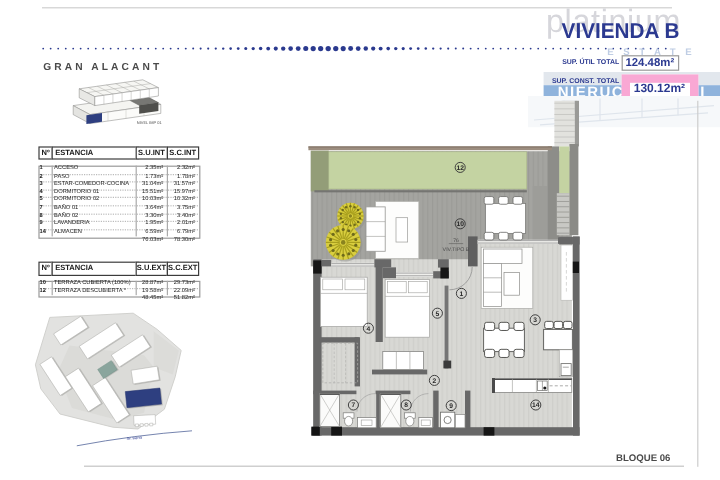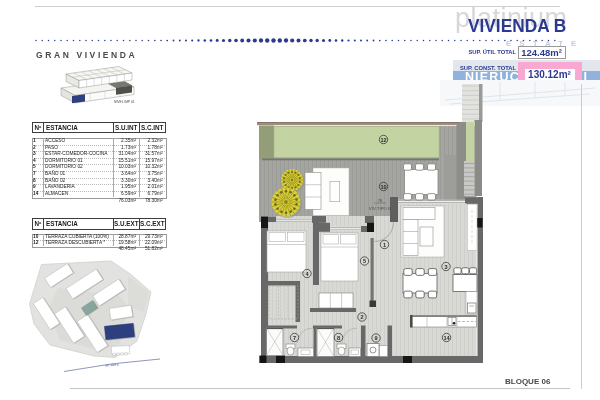--- a/index.html
+++ b/index.html
@@ -128,21 +128,21 @@
         <line x1="60" y1="2" x2="60" y2="20"></line>
         <line x1="95" y1="2" x2="95" y2="18"></line>
         <line x1="125" y1="2" x2="125" y2="16"></line>
       </g>
     </svg></div>
 
 <div class="abs" style="left:468px;top:83.5px;width:13px;height:9px;background:#aab2bc;opacity:0.55;"></div>
 
 <div class="abs" style="left:581px;top:84px;width:1px;height:305px;background:#cccccc;"></div>
 
-<div class="abs" style="left:36px;top:50px;color:#4a4a4a;font-size:8.5px;font-weight:bold;letter-spacing:2.6px;">GRAN VIVIENDA</div>
+<div class="abs" style="left:36px;top:50px;color:#4a4a4a;font-size:8.5px;font-weight:bold;letter-spacing:2.6px;">GRAN ALACANT</div>
 
 <svg class="abs" style="left:55px;top:64px;" width="90" height="45" viewBox="55 64 90 45">
     <g>
       <polygon points="61,88 120,79.5 134,87 75,95.5" fill="#f4f4f1" stroke="#8a8a87" stroke-width="0.45"></polygon>
       <polygon points="61,88 75,95.5 75,103 61,95.5" fill="#e4e4e1" stroke="#8a8a87" stroke-width="0.45"></polygon>
       <polygon points="75,95.5 134,87 134,94.5 75,103" fill="#fbfbf9" stroke="#8a8a87" stroke-width="0.45"></polygon>
       <line x1="90" y1="93.4" x2="90" y2="100.9" stroke="#b8b8b5" stroke-width="0.35"></line>
       <line x1="105" y1="91.2" x2="105" y2="98.7" stroke="#b8b8b5" stroke-width="0.35"></line>
       <line x1="120" y1="89" x2="120" y2="96.6" stroke="#b8b8b5" stroke-width="0.35"></line>
     </g>
@@ -638,13 +638,13 @@
       <text x="383.5" y="141.5" font-size="5.6" font-weight="bold" fill="#2a2a2a" text-anchor="middle" font-family="Liberation Sans, sans-serif">12</text>
     </g>
     <g>
       <circle cx="446.5" cy="337.5" r="4.2" fill="none" stroke="#3a3a3a" stroke-width="0.8"></circle>
       <text x="446.5" y="339.5" font-size="5.6" font-weight="bold" fill="#2a2a2a" text-anchor="middle" font-family="Liberation Sans, sans-serif">14</text>
     </g>
   </svg>
 
 <div class="abs" style="left:70px;top:388px;width:500px;height:1px;background:#c4c4c4;"></div>
 
-<div class="abs" style="left:505px;top:377px;width:62px;text-align:left;color:#4a4a4a;font-size:8px;font-weight:bold;">BLOQUE 06</div>
+<div class="abs" style="left:505px;top:377px;width:62px;text-align:center;color:#4a4a4a;font-size:8px;font-weight:bold;">BLOQUE 06</div>
 
 </body></html>

